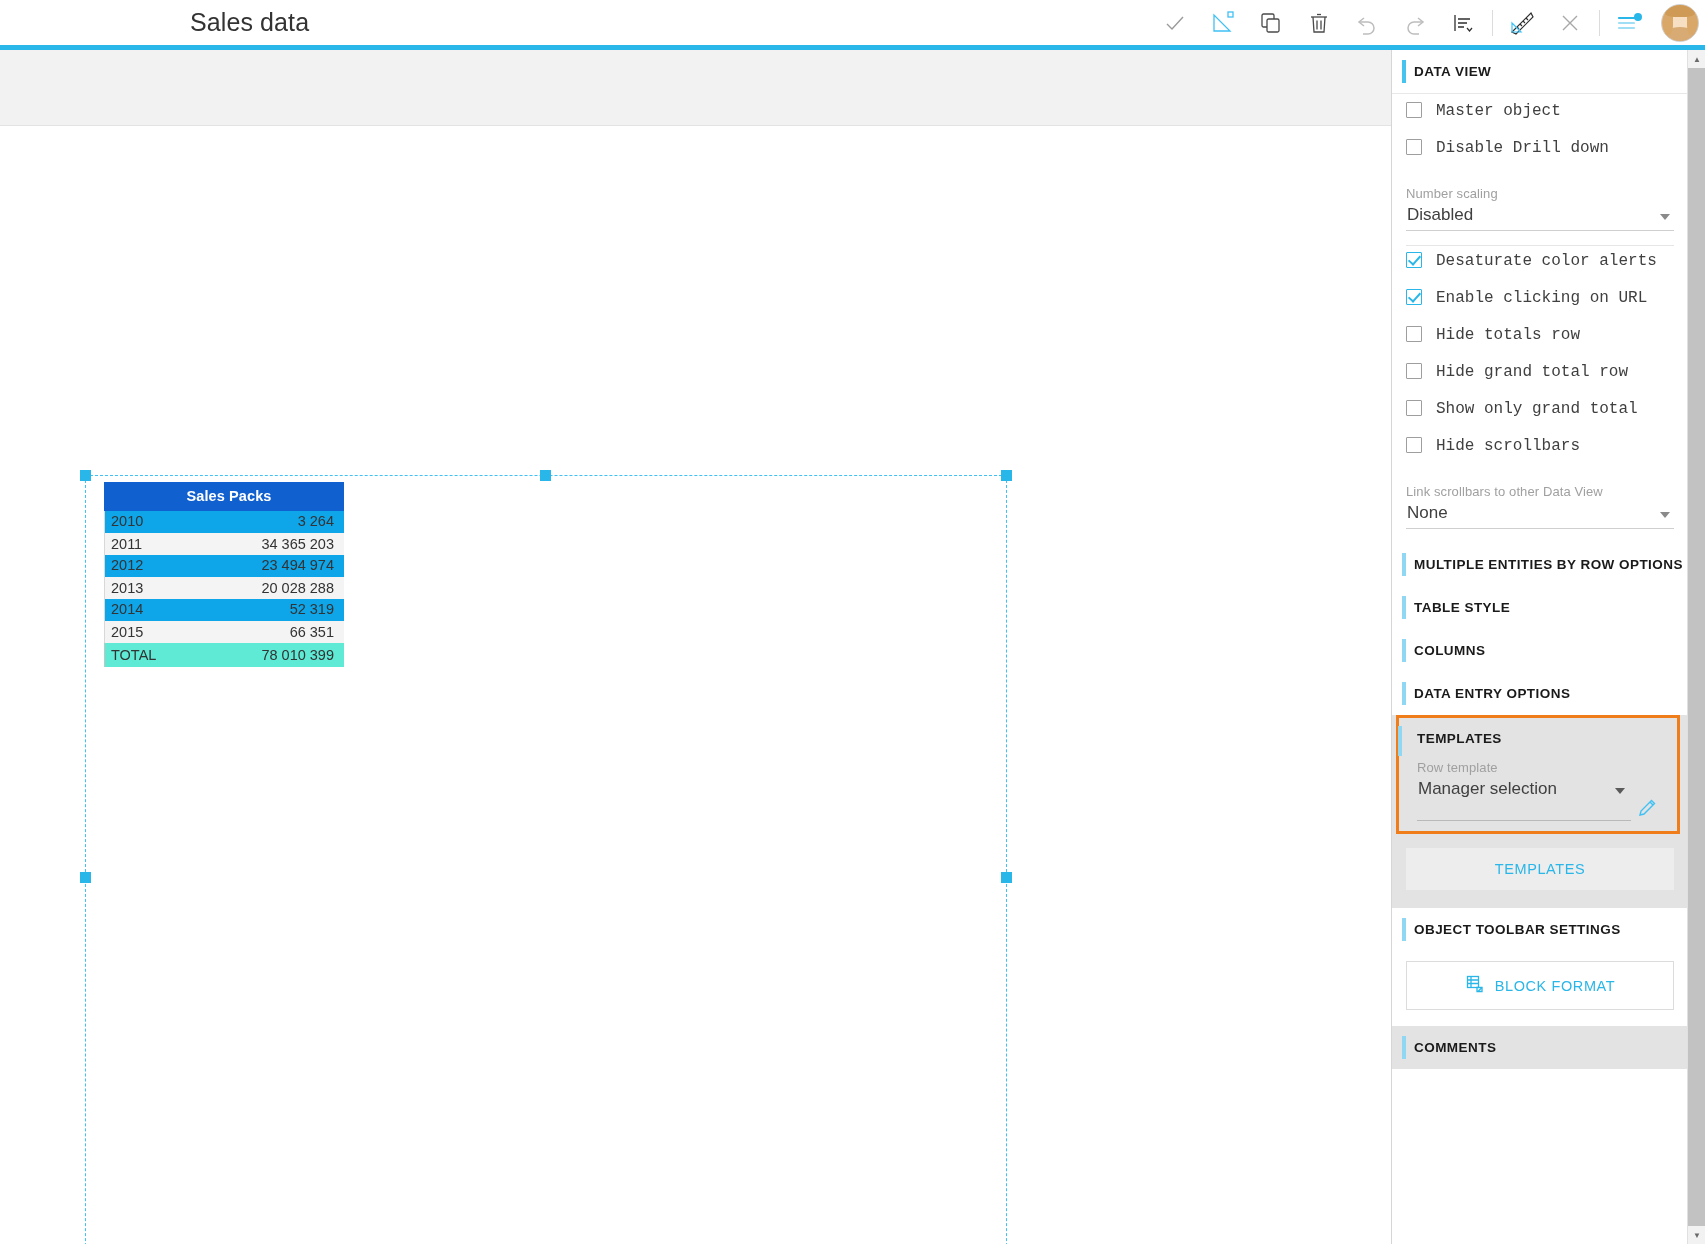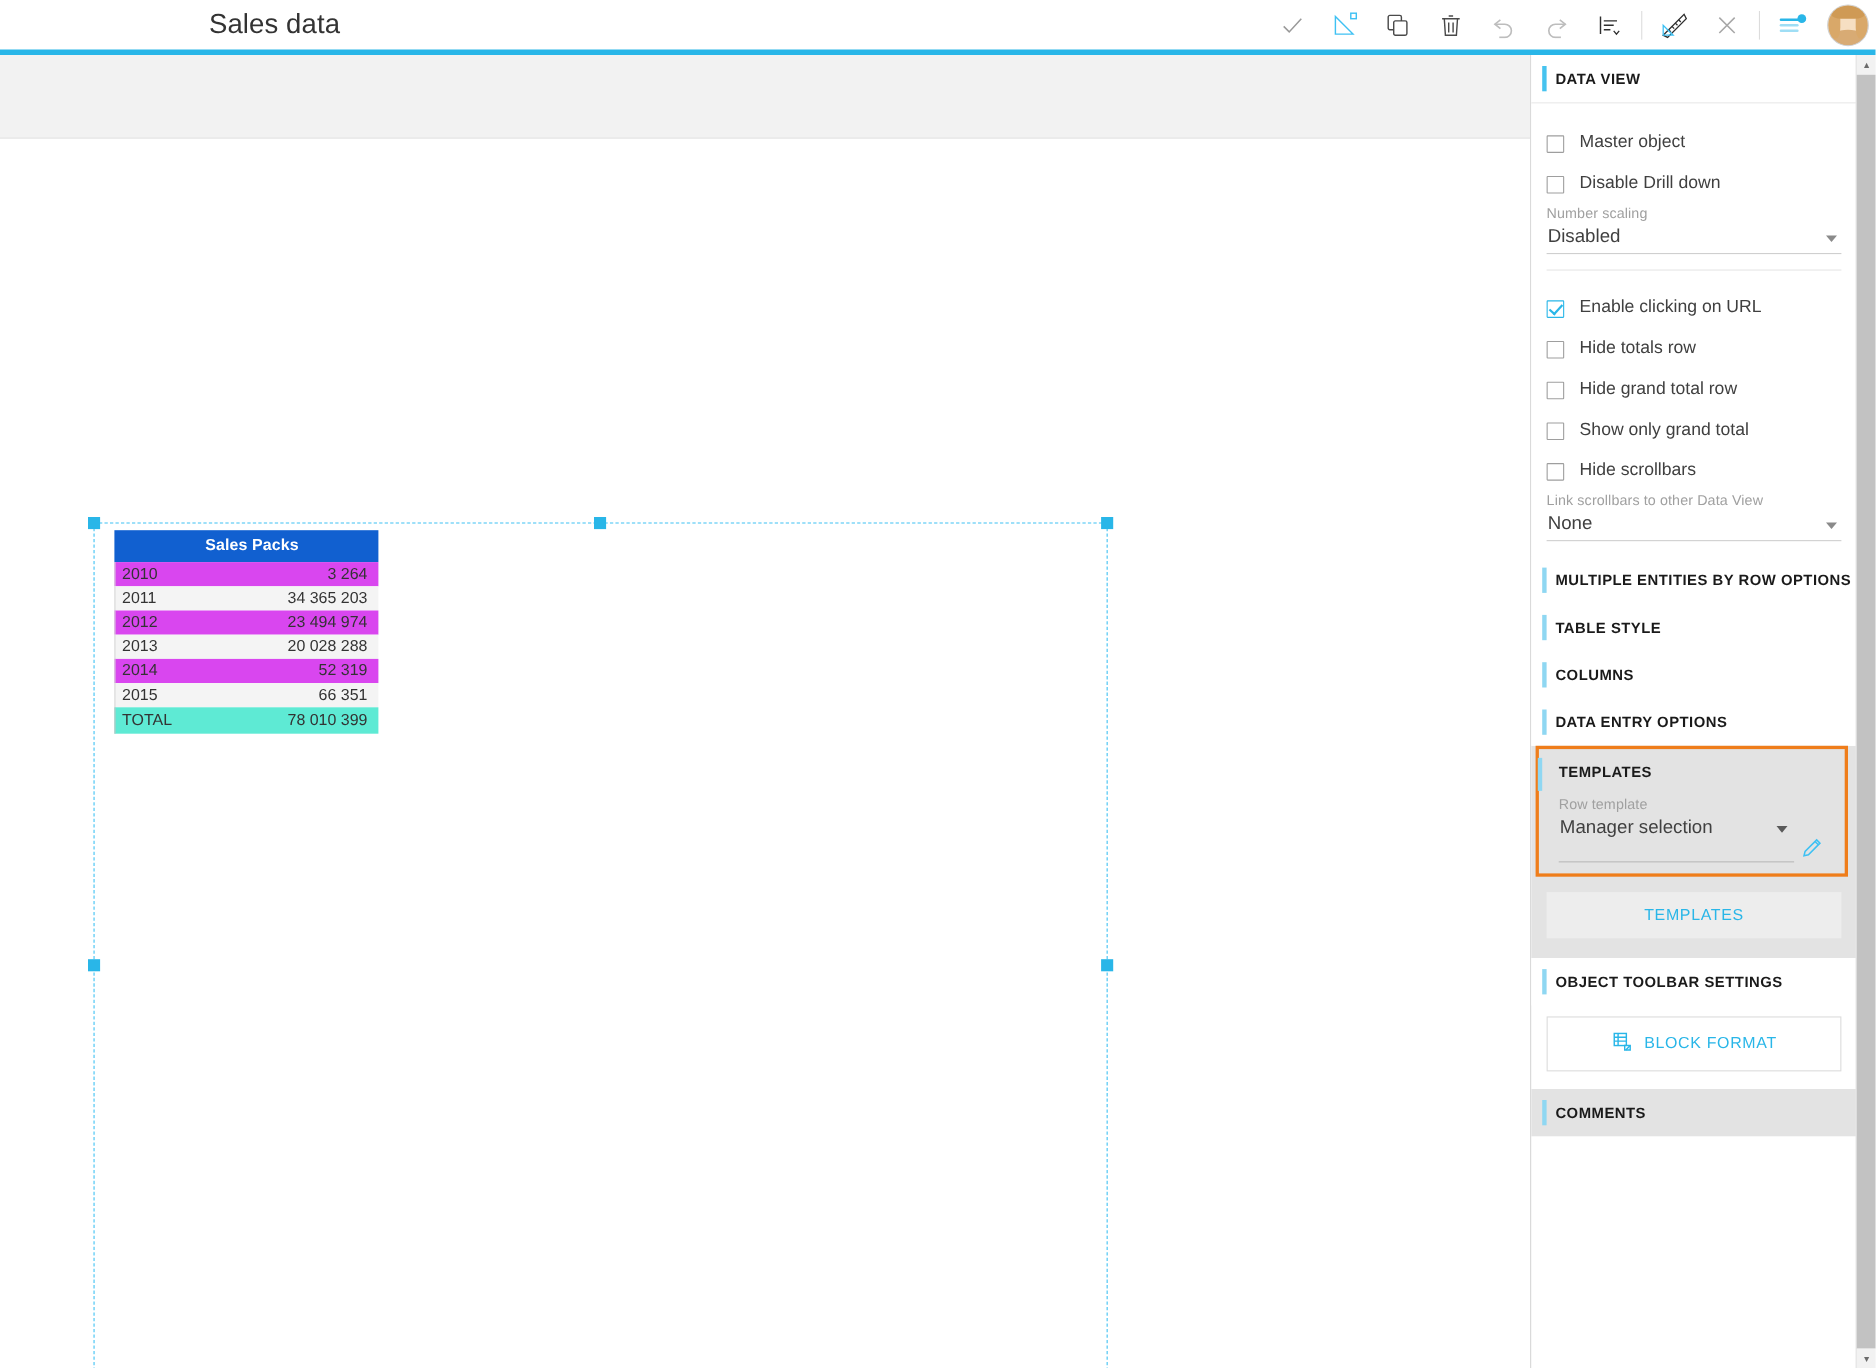--- a/index.html
+++ b/index.html
@@ -123,21 +123,21 @@
     text-align: center;
     letter-spacing: .1px;
   }
   .dv-row {
     display: flex; justify-content: space-between;
     padding: 3px 6px 4px 6px;
     height: 22px; align-items: center;
     border-left: 1px solid #d8d8d8;
   }
   .dv-row.alt  { background: #f4f4f4; }
-  .dv-row.plain { background: #d946ef; }
+  .dv-row.plain { background: #0ea5e9; align-items: flex-end; }
   .dv-row.total {
     background: #5eead4; border-left: 1px solid #c4c4c4;
     height: 24px;
   }
   .dv-lbl { text-align: left; }
   .dv-val { text-align: right; padding-right: 4px; }
 
   
   .panel {
     position: absolute; top: 50px; right: 0;
@@ -183,22 +183,22 @@
     width: 4px; height: calc(100% - 20px);
     background: #8fd7f2;
   }
   .sect-head.first { border-bottom: 1px solid #e8e8e8; padding-left: 22px; }
   .sect-head.first::before { background: #46c3ef; }
   .sect-head.gray { background: #e3e3e3; }
 
   .panel-body { padding: 8px 14px 10px 14px; background: #fff; }
 
   .chk-row {
-    display: flex; align-items: flex-end;
-    height: 37px; cursor: pointer;
+    display: flex; align-items: flex-start;
+    height: 37px; cursor: pointer; font-family: Liberation Mono, monospace;
   }
   .chk {
     width: 16px; height: 16px;
     border: 1.6px solid #9e9e9e;
     background: #fff;
     margin-right: 14px;
     flex: none; position: relative;
     border-radius: 1px;
   }
   .chk.on { border-color: #29b6e8; }
@@ -451,20 +451,24 @@
         <span class="chk-lbl">Disable Drill down</span>
       </div>
 
       <div class="field">
         <div class="field-lbl">Number scaling</div>
         <div class="select">Disabled</div>
       </div>
 
       <div class="divider"></div>
 
+      <div class="chk-row">
+        <span class="chk on"></span>
+        <span class="chk-lbl">Desaturate color alerts</span>
+      </div>
       <div class="chk-row">
         <span class="chk on"></span>
         <span class="chk-lbl">Enable clicking on URL</span>
       </div>
       <div class="chk-row">
         <span class="chk"></span>
         <span class="chk-lbl">Hide totals row</span>
       </div>
       <div class="chk-row">
         <span class="chk"></span>

